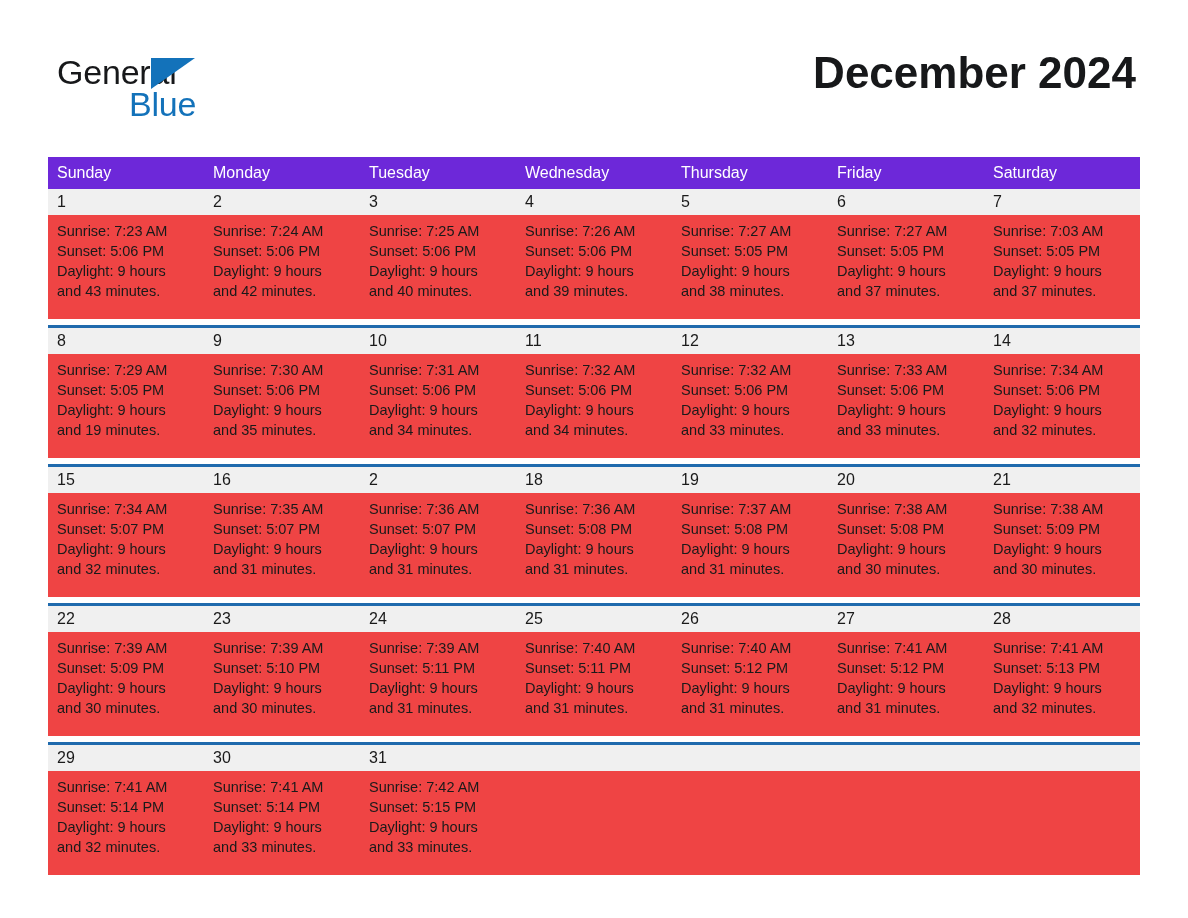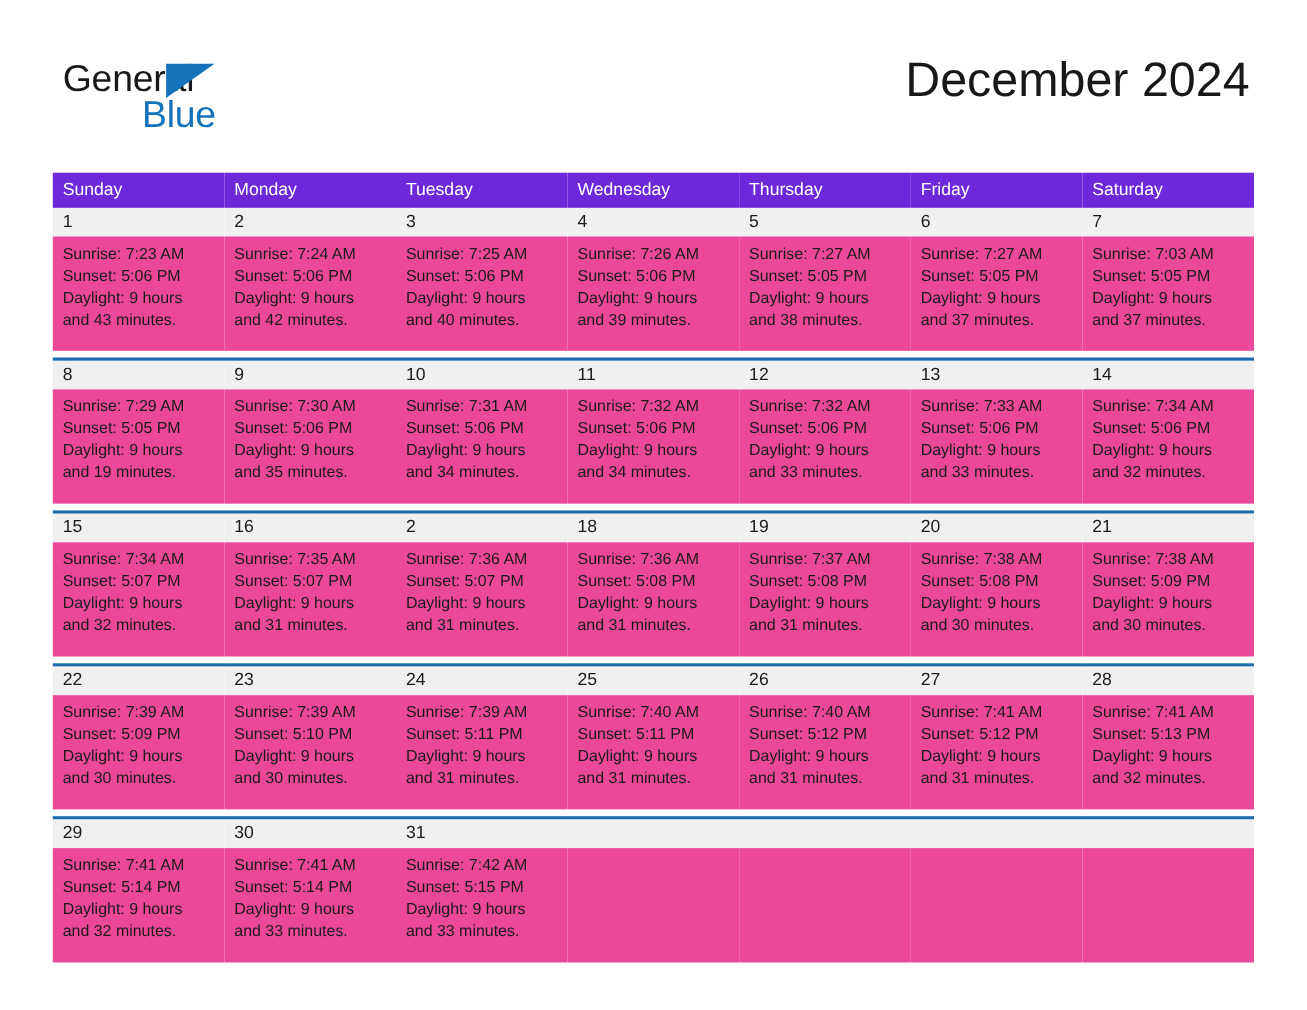--- a/index.html
+++ b/index.html
@@ -69,21 +69,21 @@
   .title-block {
     position: absolute;
     right: 52px;
     top: 46px;
     text-align: right;
   }
   .cal-title {
     font-size: 44px;
     line-height: 54px;
     color: #17181a;
-    font-weight: normal;
+    font-weight: bold;
     margin: 0;
     white-space: nowrap;
   }
   .cal-subtitle {
     font-size: 25px;
     line-height: 32px;
     color: #17181a;
     margin: 6px 0 0 0;
     white-space: nowrap;
   }
@@ -125,21 +125,21 @@
   .daynum-row td {
     background: #f0f0f0;
     height: 26px;
     vertical-align: middle;
     font-size: 16px;
     color: #1a1a1a;
     padding-left: 9px;
     box-sizing: border-box;
   }
   .info-row td {
-    background: #ec4899;
+    background: #ef4444;
     vertical-align: top;
     height: 104px;
     padding: 6px 9px 0 9px;
     box-sizing: border-box;
     font-size: 14.5px;
     line-height: 20px;
     color: #1a1a1a;
   }
   .info-row td .line {
     white-space: nowrap;

